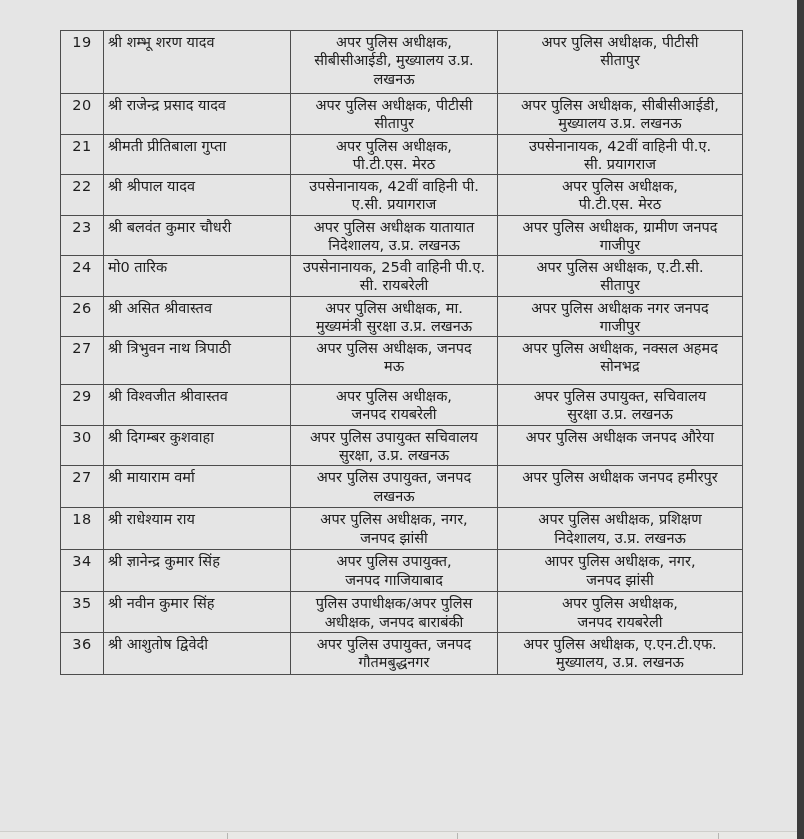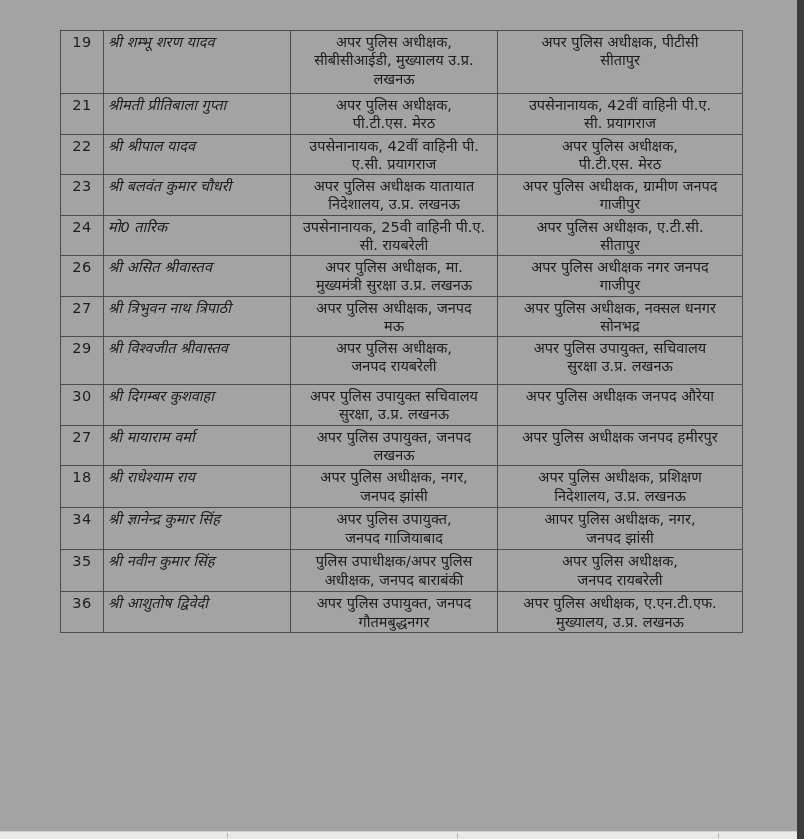--- a/index.html
+++ b/index.html
@@ -2,21 +2,21 @@
 <html lang="hi"><head>
 <meta charset="utf-8">
 <style>
   html,body{margin:0;padding:0;}
   body{
     width:804px;height:839px;position:relative;overflow:hidden;
     background:#fbfbfa;
     font-family:"DejaVu Sans", sans-serif;
     -webkit-font-smoothing:antialiased;
   }
-  .page{position:absolute;inset:0;background:#a3a3a3;}
+  .page{position:absolute;inset:0;background:#e5e5e5;}
   
   .edge-strip{position:absolute;top:0;right:0;width:7px;height:839px;background:#3b3b3b;}
   
   .bottom-band{position:absolute;left:0;top:831px;width:797px;height:8px;background:#e9e9e6;border-top:1px solid #cfcfcb;}
   .bottom-band .tick{position:absolute;top:1px;width:1px;height:6px;background:#b6b6b2;}
   .tick.t1{left:227px;} .tick.t2{left:457px;} .tick.t3{left:718px;}
 
   .table-clip{position:absolute;left:60px;top:30px;width:688px;height:802px;overflow:hidden;}
   table.roster{
     border-collapse:collapse;table-layout:fixed;width:682px;
@@ -28,21 +28,21 @@
   table.roster col.c-to{width:245px;}
   table.roster td{
     border:1.4px solid #4c4c4c;
     vertical-align:top;
     font-size:14.5px;line-height:1.26;
     white-space:pre-line;
     padding:2px 4px 1px 4px;
     overflow:hidden;
   }
   td.serial{text-align:center;font-size:14px;padding-top:4px;letter-spacing:.5px;}
-  td.name{text-align:left;padding-left:9px;padding-top:3px;font-style:italic;}
+  td.name{text-align:left;padding-left:9px;padding-top:3px;}
   td.from,td.to{text-align:center;}
   
   tr:nth-child(1){height:63px;}
   tr:nth-child(2){height:37px;}
   tr:nth-child(3){height:38px;}
   tr:nth-child(4){height:38px;padding-left:36px;}
   tr:nth-child(5){height:38px;}
   tr:nth-child(6){height:37px;}
   tr:nth-child(7){height:38px;}
   tr:nth-child(8){height:48px;}
@@ -75,20 +75,28 @@
           <tr>
             <td class="serial">19</td>
             <td class="name">श्री शम्भू शरण यादव</td>
             <td class="from">अपर पुलिस अधीक्षक,
 सीबीसीआईडी, मुख्यालय उ.प्र.
 लखनऊ</td>
             <td class="to">अपर पुलिस अधीक्षक, पीटीसी
 सीतापुर</td>
           </tr>
           <tr>
+            <td class="serial">20</td>
+            <td class="name">श्री राजेन्द्र प्रसाद यादव</td>
+            <td class="from">अपर पुलिस अधीक्षक, पीटीसी
+सीतापुर</td>
+            <td class="to">अपर पुलिस अधीक्षक, सीबीसीआईडी,
+मुख्यालय उ.प्र. लखनऊ</td>
+          </tr>
+          <tr>
             <td class="serial">21</td>
             <td class="name">श्रीमती प्रीतिबाला गुप्ता</td>
             <td class="from">अपर पुलिस अधीक्षक,
 पी.टी.एस. मेरठ</td>
             <td class="to">उपसेनानायक, 42वीं वाहिनी पी.ए.
 सी. प्रयागराज</td>
           </tr>
           <tr>
             <td class="serial">22</td>
             <td class="name">श्री श्रीपाल यादव</td>
@@ -119,21 +127,21 @@
             <td class="from">अपर पुलिस अधीक्षक, मा.
 मुख्यमंत्री सुरक्षा उ.प्र. लखनऊ</td>
             <td class="to">अपर पुलिस अधीक्षक नगर जनपद
 गाजीपुर</td>
           </tr>
           <tr>
             <td class="serial">27</td>
             <td class="name">श्री त्रिभुवन नाथ त्रिपाठी</td>
             <td class="from">अपर पुलिस अधीक्षक, जनपद
 मऊ</td>
-            <td class="to">अपर पुलिस अधीक्षक, नक्सल धनगर
+            <td class="to">अपर पुलिस अधीक्षक, नक्सल अहमद
 सोनभद्र</td>
           </tr>
           <tr>
             <td class="serial">29</td>
             <td class="name">श्री विश्वजीत श्रीवास्तव</td>
             <td class="from">अपर पुलिस अधीक्षक,
 जनपद रायबरेली</td>
             <td class="to">अपर पुलिस उपायुक्त, सचिवालय
 सुरक्षा उ.प्र. लखनऊ</td>
           </tr>

